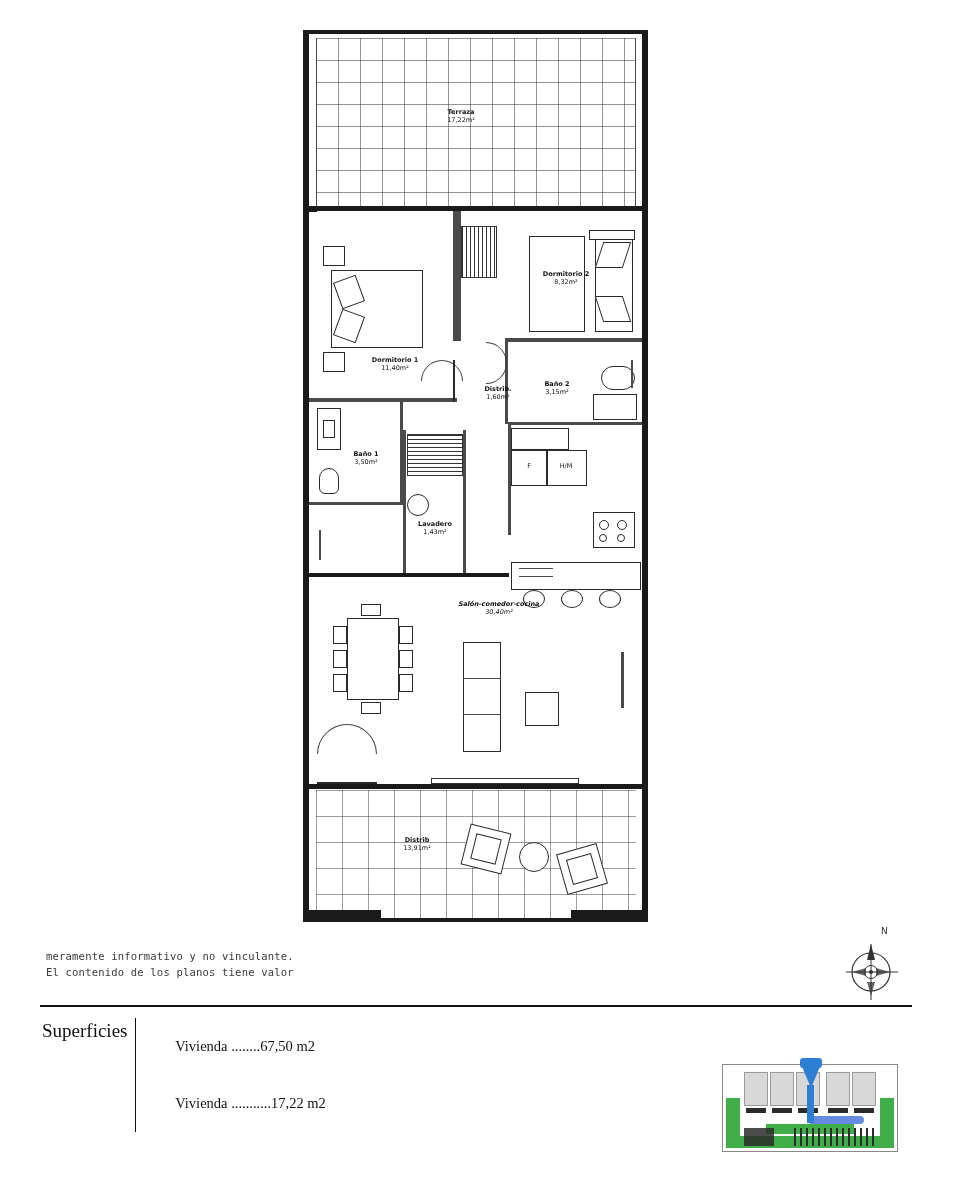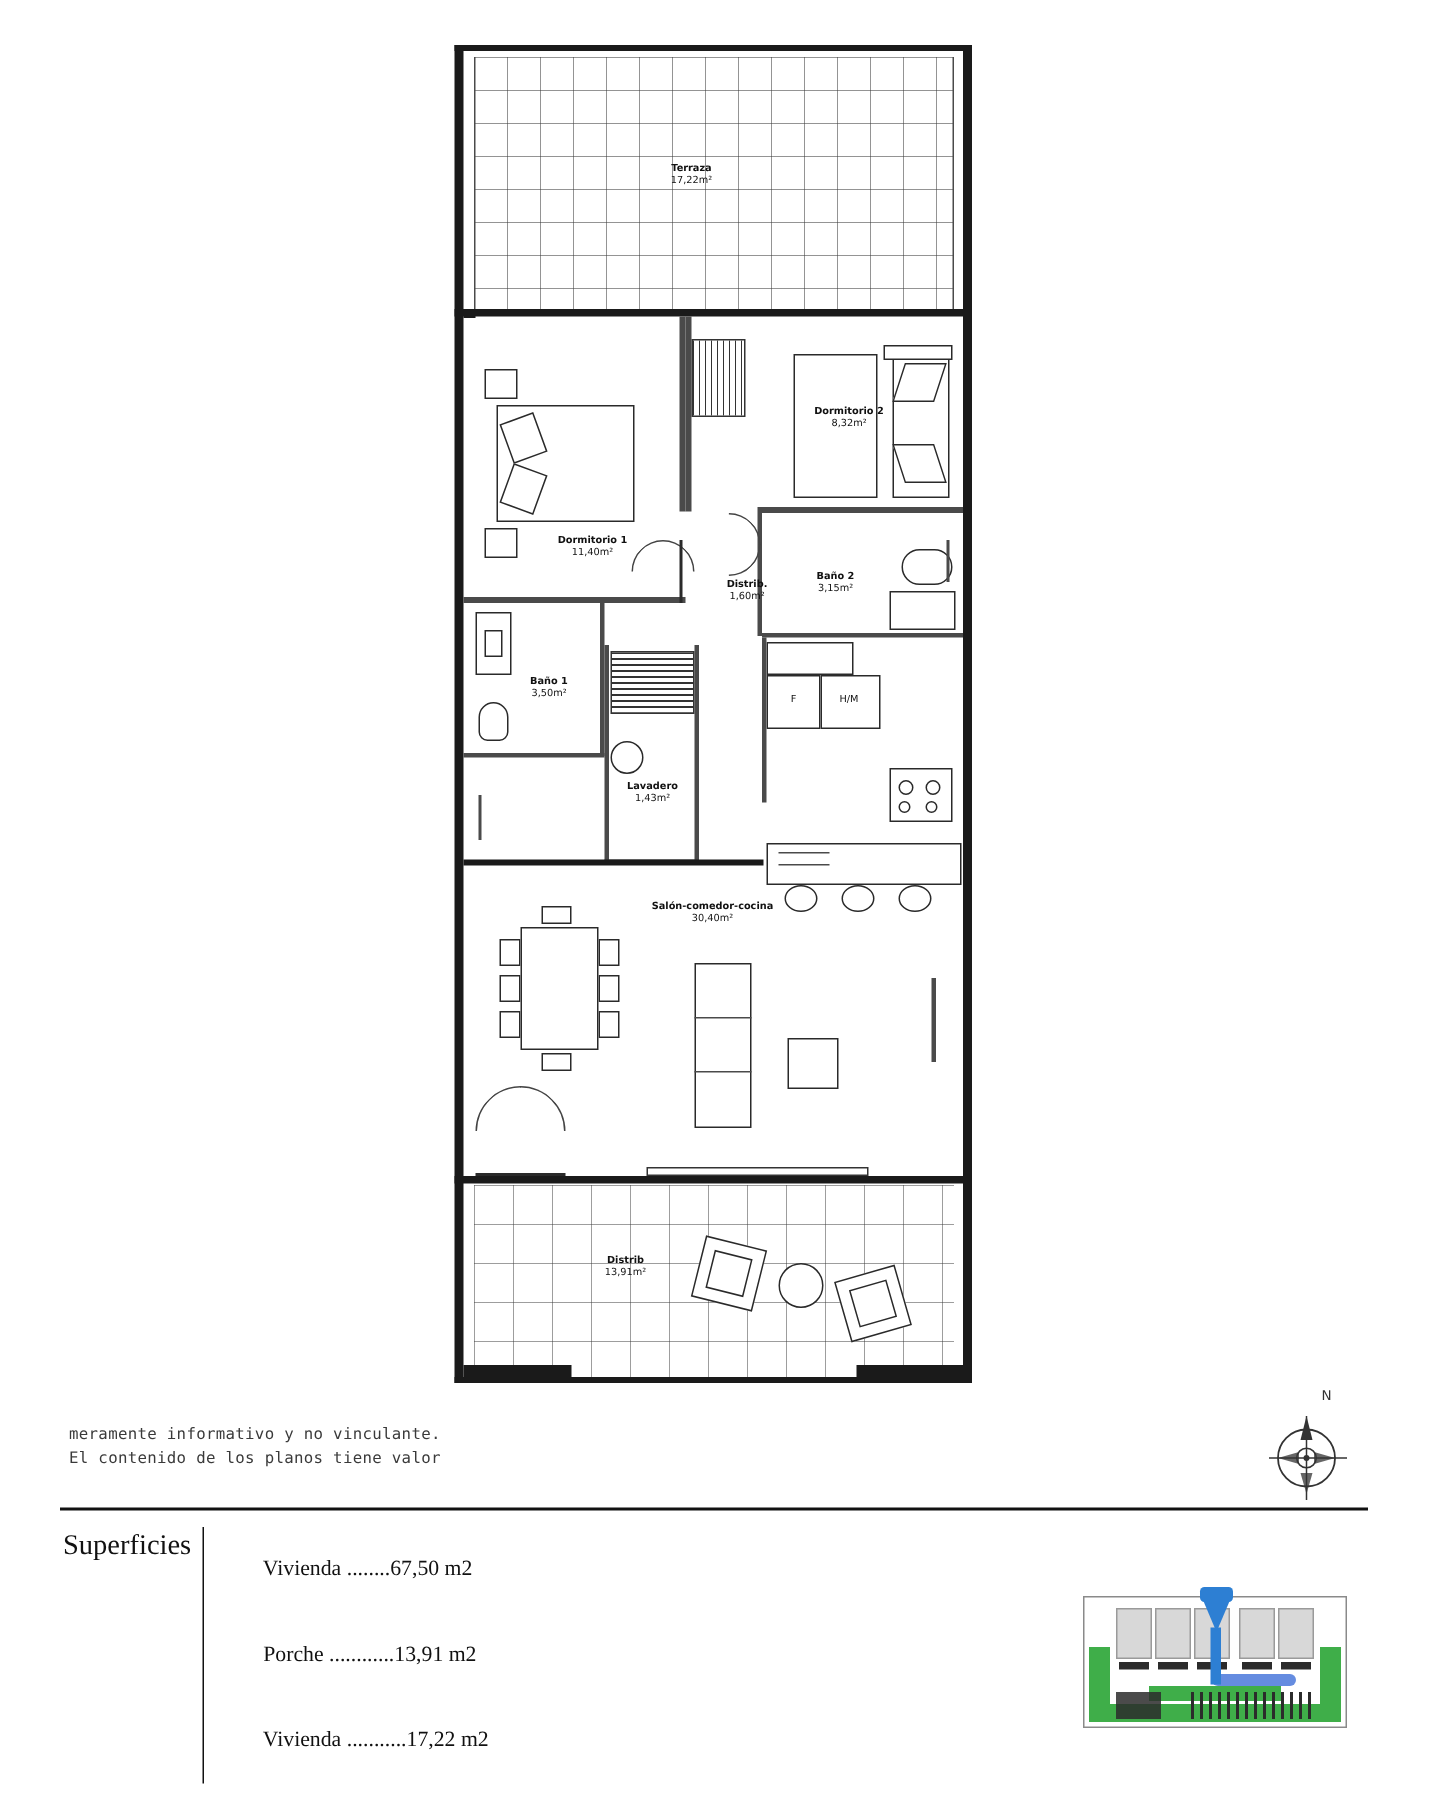--- a/index.html
+++ b/index.html
@@ -213,21 +213,21 @@
   <div class="furnr" style="left:296px;top:504px;width:8px;height:8px;"></div>
   <div class="furnr" style="left:314px;top:504px;width:8px;height:8px;"></div>
   <div class="furn" style="left:208px;top:532px;width:130px;height:28px;"></div>
   <div class="thin" style="left:216px;top:538px;width:34px;height:1px;"></div>
   <div class="thin" style="left:216px;top:546px;width:34px;height:1px;"></div>
   <div class="furnr" style="left:220px;top:560px;width:22px;height:18px;"></div>
   <div class="furnr" style="left:258px;top:560px;width:22px;height:18px;"></div>
   <div class="furnr" style="left:296px;top:560px;width:22px;height:18px;"></div>
 
   <div class="wall" style="left:6px;top:543px;width:200px;height:4px;"></div>
-  <div class="lbl" style="left:102px;top:570px;width:140px;">
+  <div class="lbl" style="left:126px;top:570px;width:140px;font-style:italic;">
     <b>Salón-comedor-cocina</b><span>30,40m²</span>
   </div>
 
   <div class="furn" style="left:44px;top:588px;width:52px;height:82px;"></div>
   <div class="furn" style="left:30px;top:596px;width:14px;height:18px;"></div>
   <div class="furn" style="left:30px;top:620px;width:14px;height:18px;"></div>
   <div class="furn" style="left:30px;top:644px;width:14px;height:18px;"></div>
   <div class="furn" style="left:96px;top:596px;width:14px;height:18px;"></div>
   <div class="furn" style="left:96px;top:620px;width:14px;height:18px;"></div>
   <div class="furn" style="left:96px;top:644px;width:14px;height:18px;"></div>
@@ -282,23 +282,20 @@
 <div id="divider"></div>
 
 <div id="legend">
   <div class="sup-wrap">
     <div class="sup-title">Superficies</div>
     <div class="sup-list">
       <div class="sup-row">
         <span>Vivienda ........</span><span>67,50 m2</span>
       </div>
       <div class="sup-row">
-        <span>Porche ............</span><span>13,91 m2</span>
-      </div>
-      <div class="sup-row">
         <span>Vivienda ...........</span><span>17,22 m2</span>
       </div>
 
     </div>
   </div>
 </div>
 
 <div id="keymap">
   <div class="km-base"></div>
 

